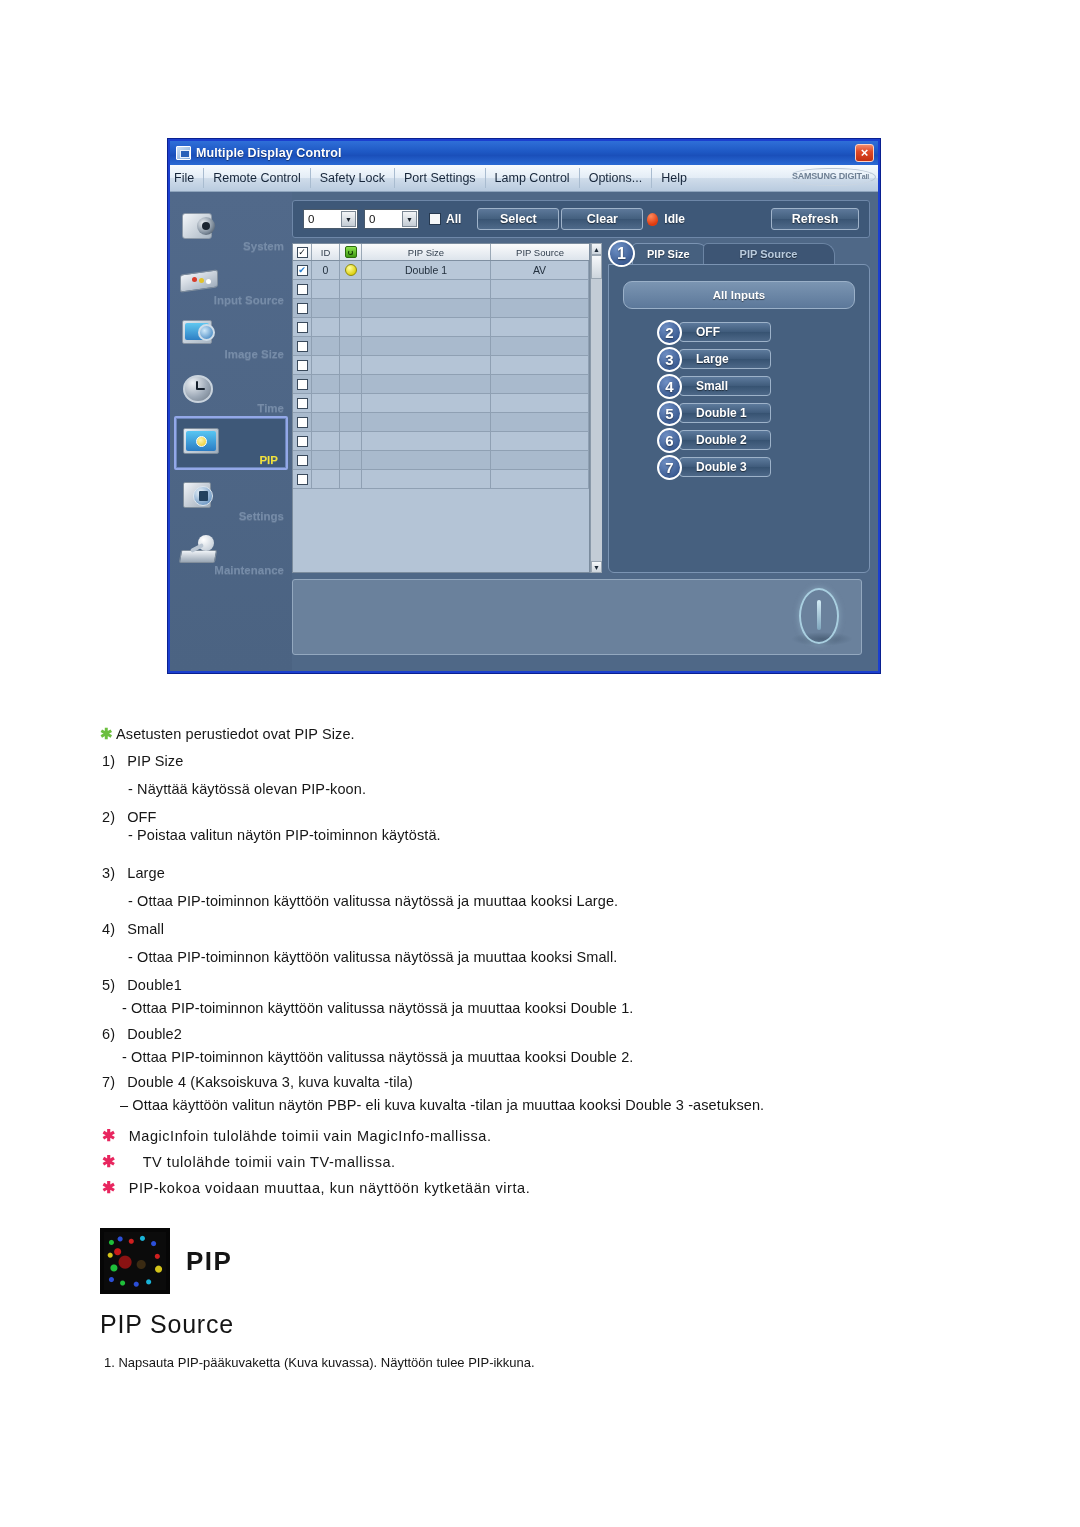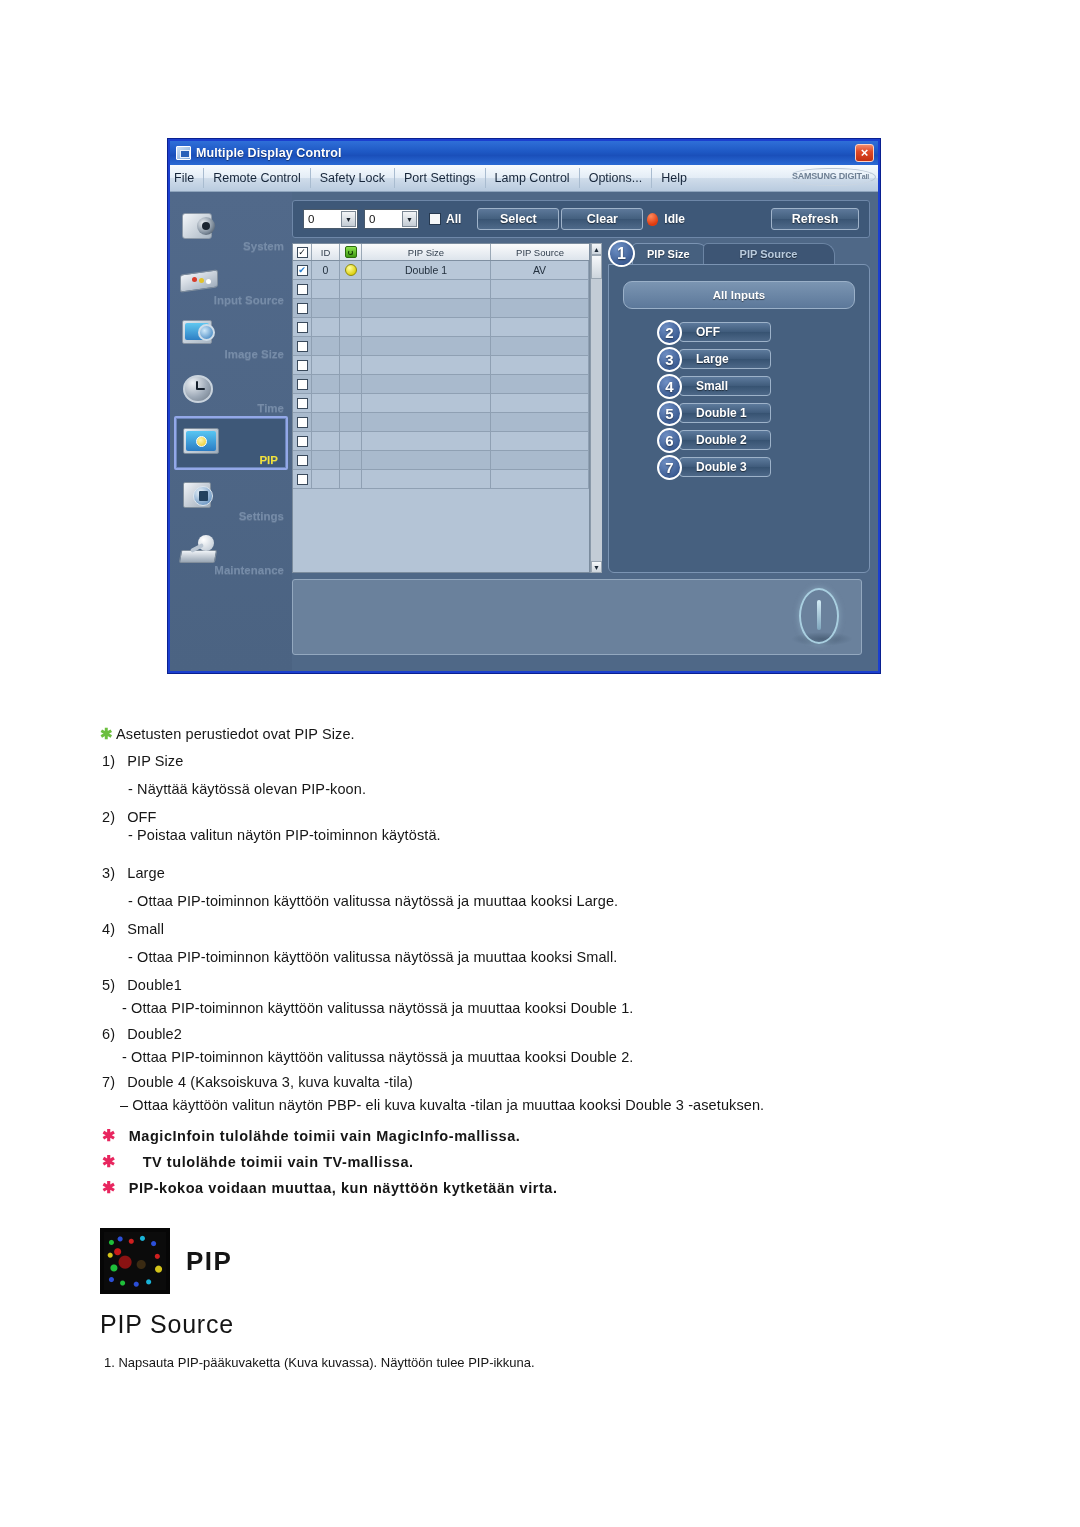--- a/index.html
+++ b/index.html
@@ -332,21 +332,21 @@
   }
 
   
   .doc { position:absolute; left:0; top:0; width:1080px; }
   .bullet-line{
     position:absolute; font-size:14.5px; color:#161616;
     white-space:nowrap; letter-spacing:0.1px;
   }
   .star{ color:#6cbf3f; font-weight:bold; font-size:15px; }
   .star.pink{ color:#e8265f; font-size:16px; }
-  .spaced{ letter-spacing:0.55px;font-weight:bold; }
+  .spaced{ letter-spacing:0.55px; }
 
   .pip-head-wrap{ position:absolute; left:100px; top:1228px; display:flex; align-items:center;}
   .pip-thumb{
     width:70px; height:66px;
     background:#060606;
     position:relative; overflow:hidden;
   }
   .pip-thumb .noise{
     position:absolute; inset:4px;
     background:

